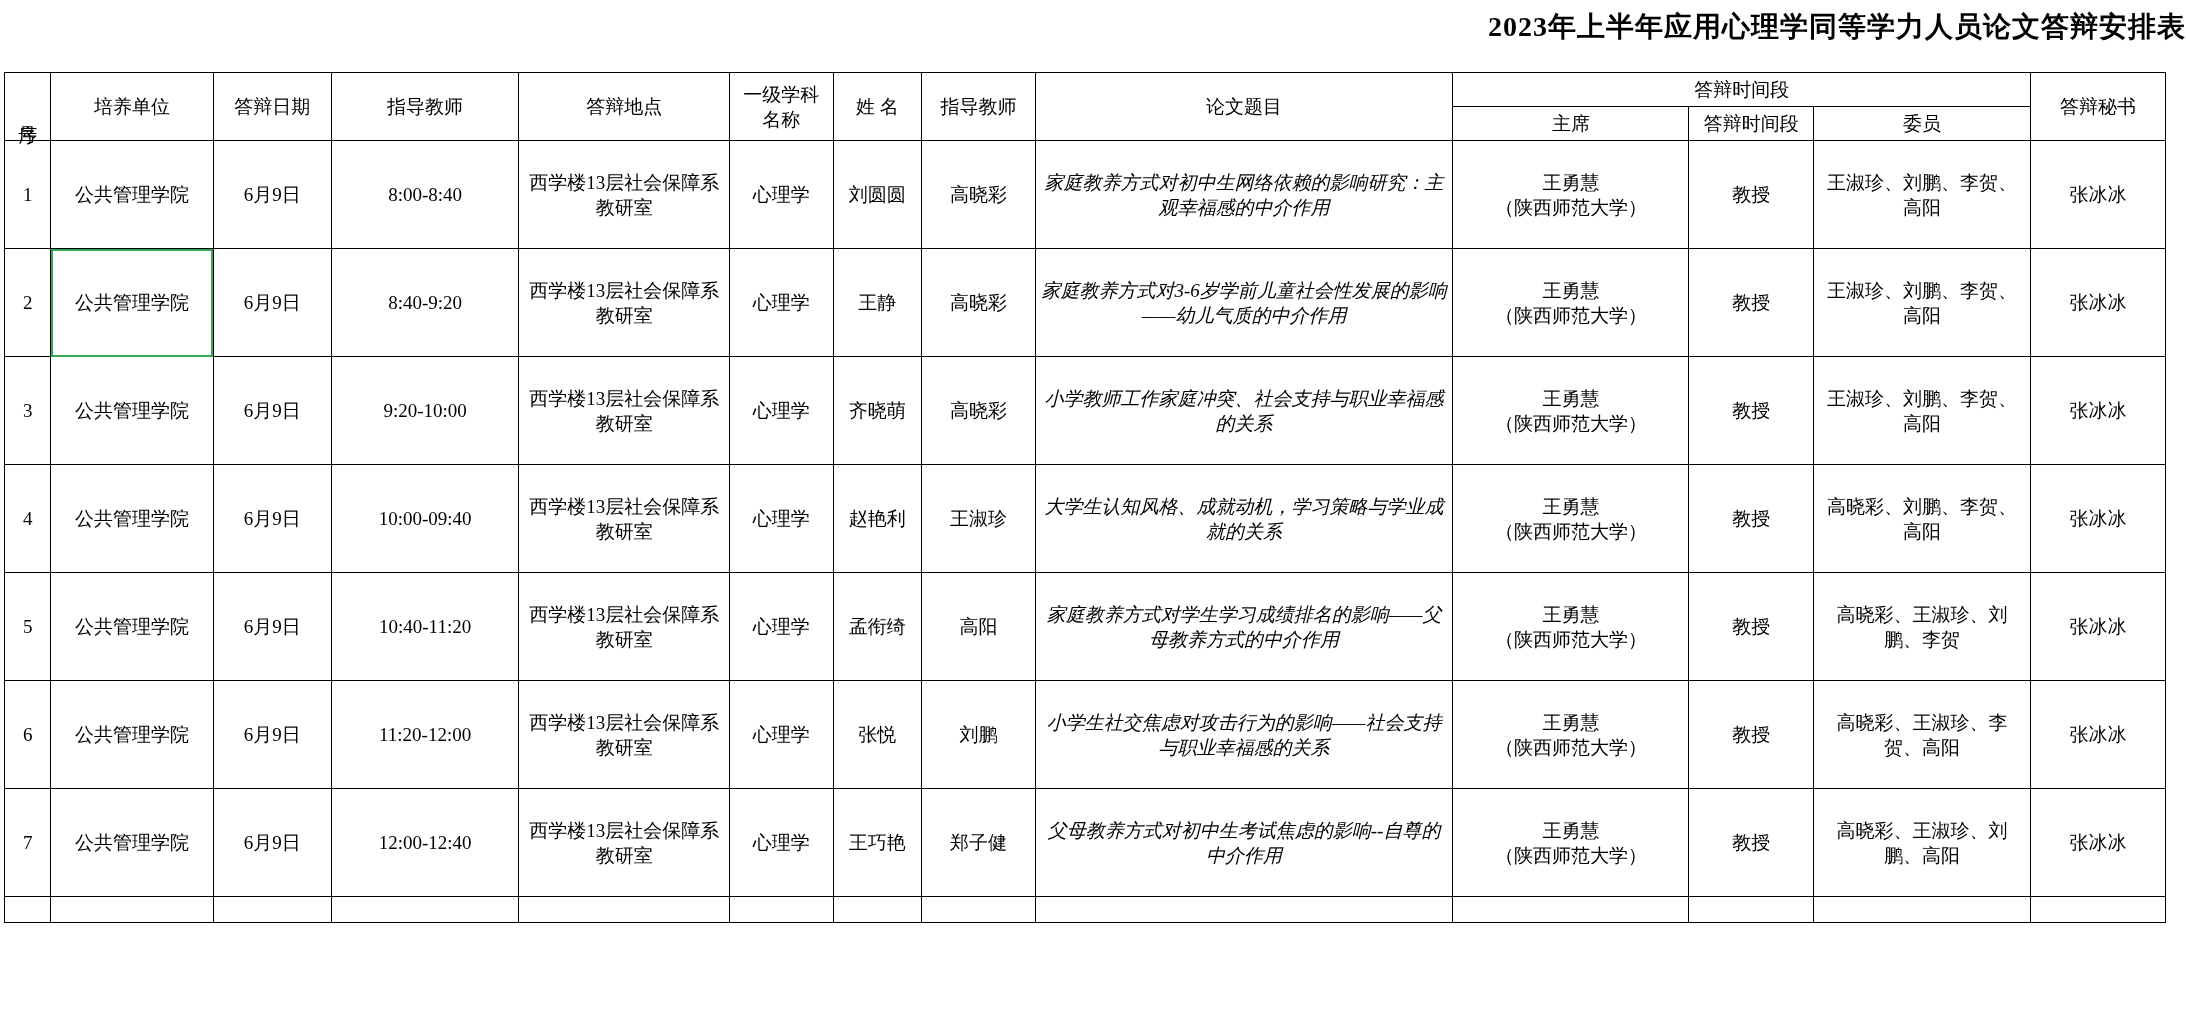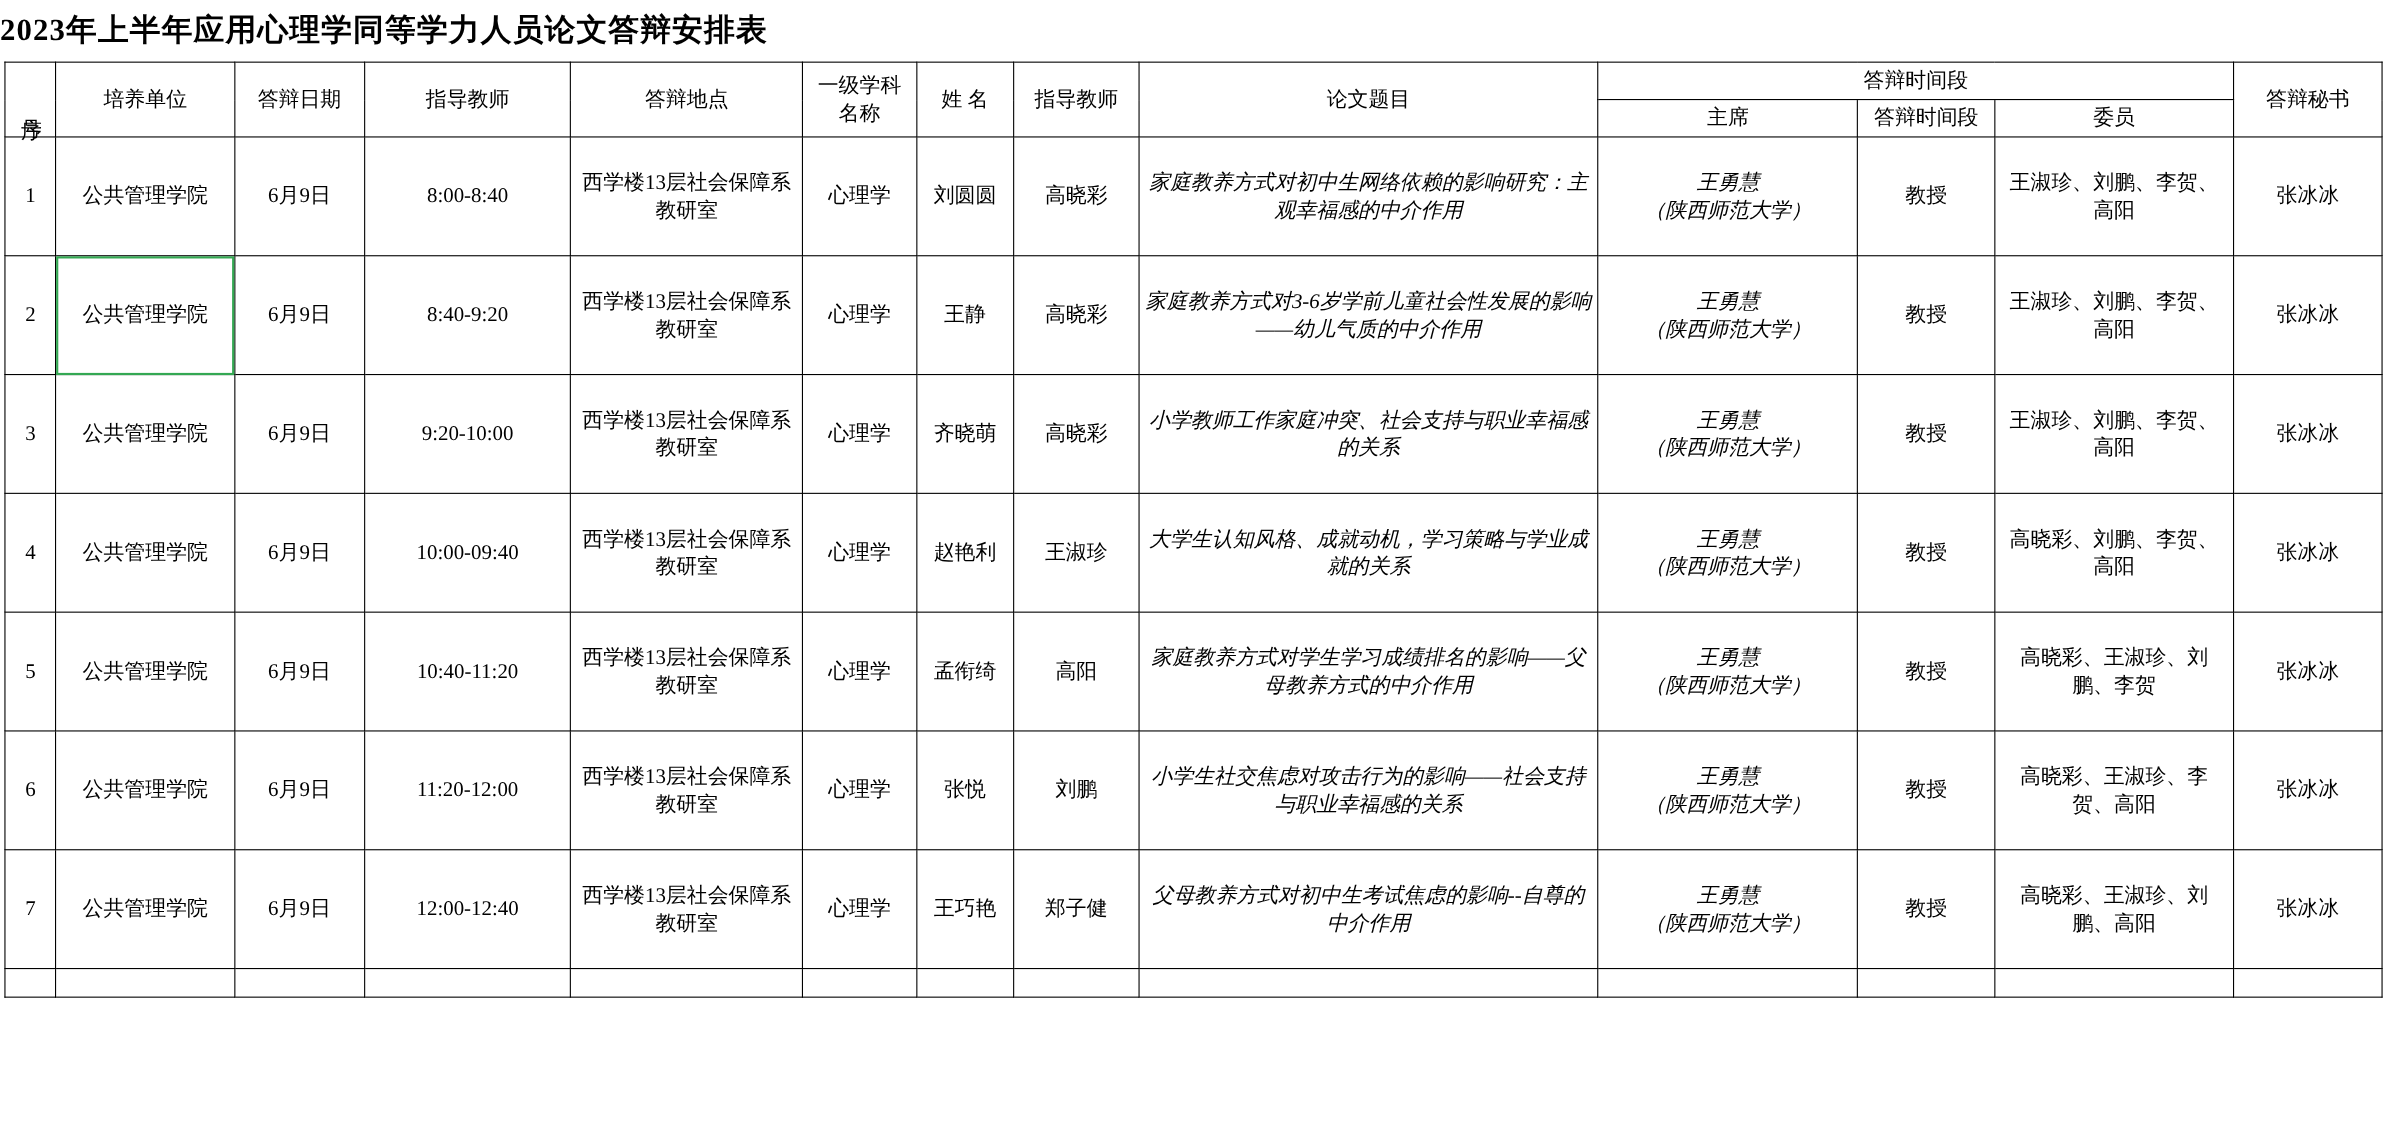--- a/index.html
+++ b/index.html
@@ -14,32 +14,32 @@
     color: #000000;
     overflow: hidden;
   }
   #page {
     position: relative;
     width: 2186px;
     height: 1024px;
     box-sizing: border-box;
   }
   .doc-title {
-    text-align: left;
+    text-align: right;
     font-size: 28px;
     font-weight: bold;
     letter-spacing: 1px;
     padding: 8px 0 10px 0;
     font-family: "Liberation Serif", "DejaVu Serif", serif;
   }
   table.sheet {
     border-collapse: collapse;
     table-layout: fixed;
     width: 2162px;
-    margin: 0 0 0 4px;
+    margin: 16px 0 0 4px;
   }
   table.sheet th, table.sheet td {
     border: 1px solid #000000;
     text-align: center;
     vertical-align: middle;
     font-size: 19px;
     font-weight: normal;
     line-height: 1.32;
     padding: 4px 5px;
     box-sizing: border-box;
@@ -66,21 +66,20 @@
     outline: 2px solid #34a853;
     outline-offset: -2px;
   }
   .title-cell {
     padding-left: 10px;
     padding-right: 10px;
     font-style: italic;
   }
   .chair-cell span {
     display: block;
-    font-style: italic;
   }
   .members-cell {
     padding-left: 8px;
     padding-right: 8px;
   }
   .partial-row td {
     height: 26px;
     border-bottom: none;
   }
 </style>

